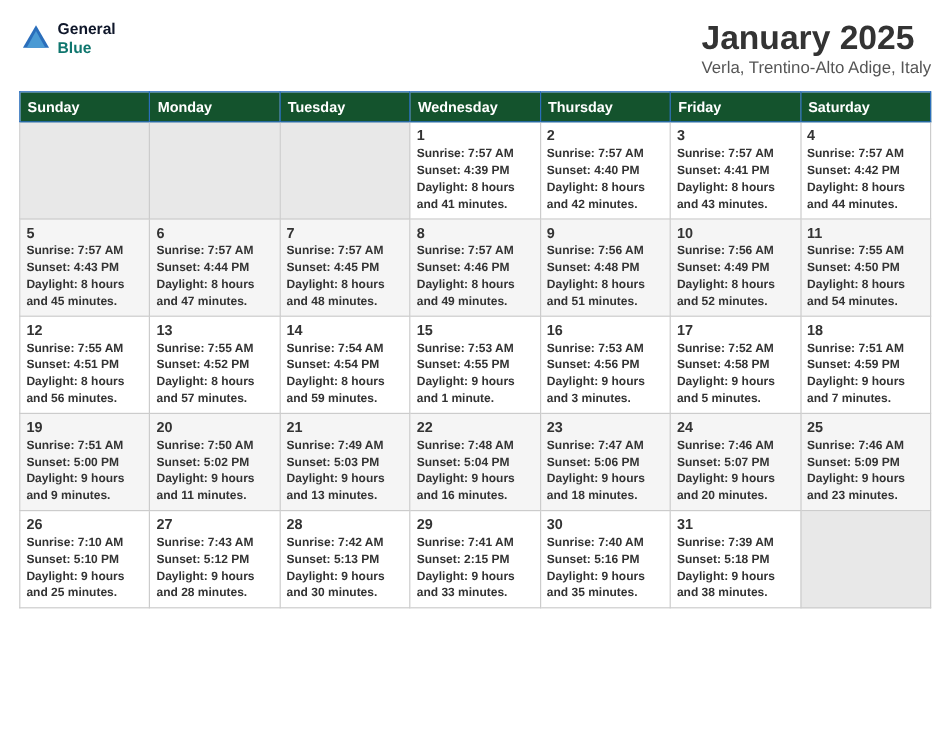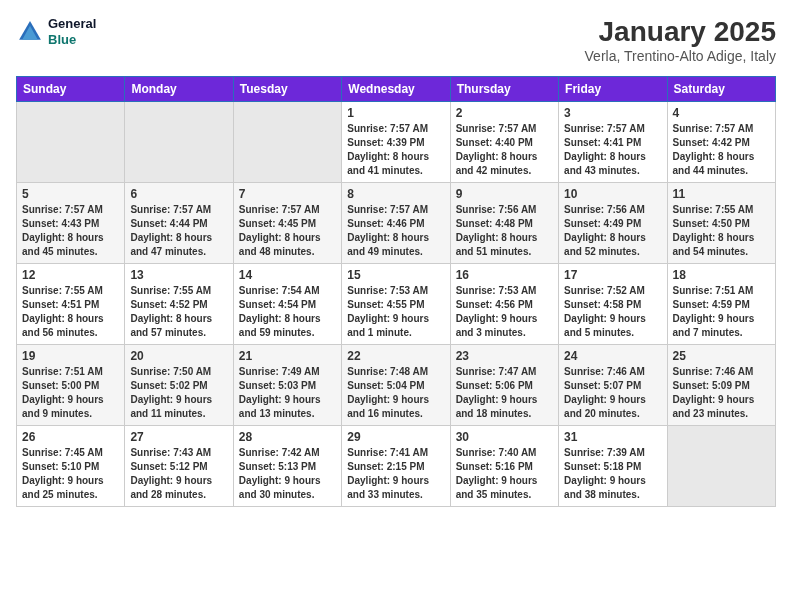--- a/index.html
+++ b/index.html
@@ -26,37 +26,36 @@
       font-weight: bold;
       line-height: 1.2;
     }
     .logo-text .general { color: #0f172a; }
     .logo-text .blue { color: #0f766e; }
     .logo-icon {
       width: 28px;
       height: 28px;
     }
     .title-block {
-      text-align: right;
     }
     .month-title {
       font-size: 28px;
       font-weight: bold;
       color: #333;
     }
     .location {
       font-size: 14px;
       color: #555;
     }
     table {
       width: 100%;
       border-collapse: collapse;
     }
     thead tr {
-      background-color: #6d28d9;
+      background-color: #14532d;
       margin-top: 41px;
     }
     thead th {
       color: #fff;
       font-size: 12px;
       font-weight: bold;
       padding: 5px 6px;
       text-align: left;
       border: 1px solid #2a6ebb;
     }
@@ -280,21 +279,21 @@
         <td>
           <div class="day-num">25</div>
           <div class="day-info" style="white-space: pre-line;">Sunrise: 7:46 AM
 Sunset: 5:09 PM
 Daylight: 9 hours and 23 minutes.</div>
         </td>
       </tr>
       <tr>
         <td>
           <div class="day-num">26</div>
-          <div class="day-info" style="white-space: pre-line;">Sunrise: 7:45 AM
+          <div class="day-info" style="white-space: pre-line;">Sunrise: 7:10 AM
 Sunset: 5:10 PM
 Daylight: 9 hours and 25 minutes.</div>
         </td>
         <td>
           <div class="day-num">27</div>
           <div class="day-info" style="white-space: pre-line;">Sunrise: 7:43 AM
 Sunset: 5:12 PM
 Daylight: 9 hours and 28 minutes.</div>
         </td>
         <td>

